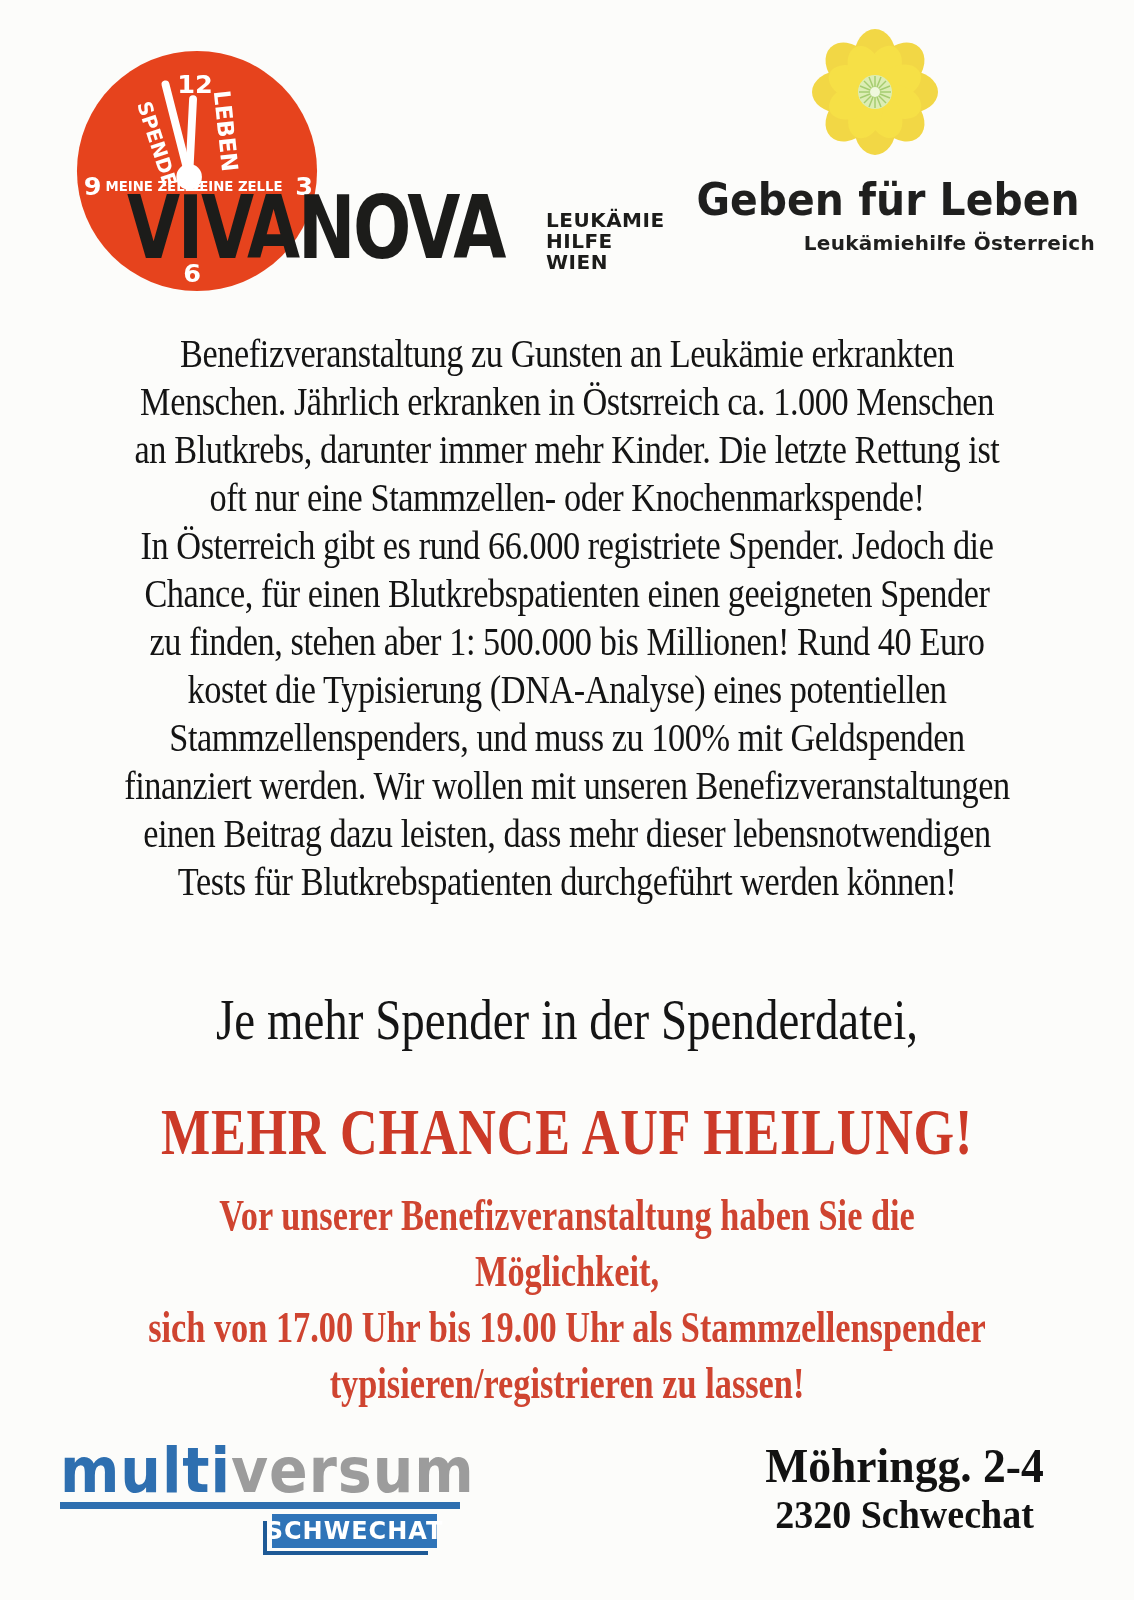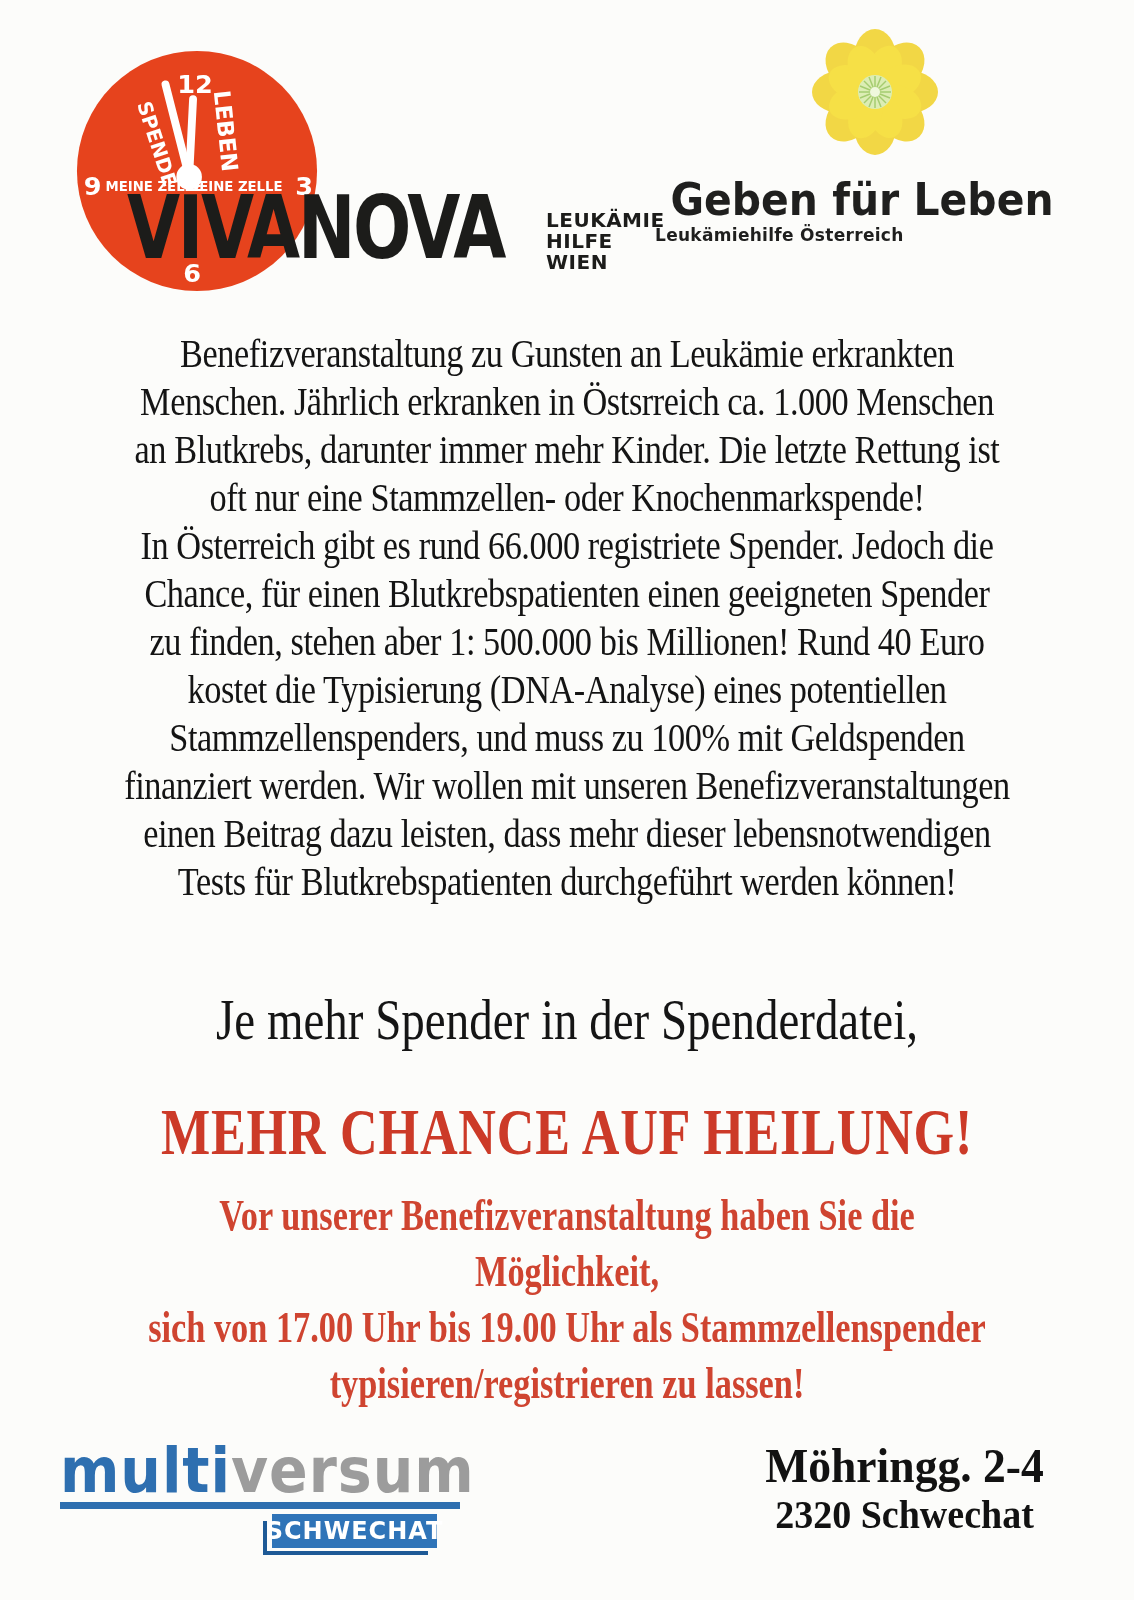--- a/index.html
+++ b/index.html
@@ -20,26 +20,26 @@
     transform:scaleX(0.78); transform-origin:0 0; white-space:nowrap;
   }
   .leuk-suffix {
     position:absolute; left:546px; top:201px;
     font-family:"DejaVu Sans", sans-serif; font-weight:bold;
     font-size:20px; line-height:21px; letter-spacing:0.5px; color:#1c1c1a;
     white-space:pre-line;
     margin-top:9px;
   }
 
-  .geben-logo { position:absolute; left:655px; top:16px; width:440px; text-align:left;
+  .geben-logo { position:absolute; left:655px; top:16px; width:440px; text-align:right;
     font-family:"DejaVu Sans", sans-serif; color:#1f1f1e; }
   .flower { display:block; margin:0 auto; width:140px; height:150px; }
   .geben-title { font-size:44px; font-weight:bold; margin-top:8px; white-space:nowrap;
     transform:scaleX(0.93); transform-origin:50% 0; }
-  .geben-subtitle { font-size:17px; font-weight:bold; letter-spacing:0.3px; }
+  .geben-subtitle { font-size:20px; font-weight:bold; margin-top:6px; letter-spacing:0.3px; }
 
   
   .centerblock { position:absolute; left:0; width:1134px; text-align:center; }
 
   .main-paragraph {
     top:330px; font-size:39px; line-height:48px; letter-spacing:-0.5px;
     white-space:pre-line; transform:scaleX(0.88); transform-origin:50% 0; color:#141414;
   }
   .lead-line  { top:986px; font-size:58px; transform:scaleX(0.81); transform-origin:50% 0; white-space:nowrap; }
   .desto-line { top:1044px; font-size:42px; }

